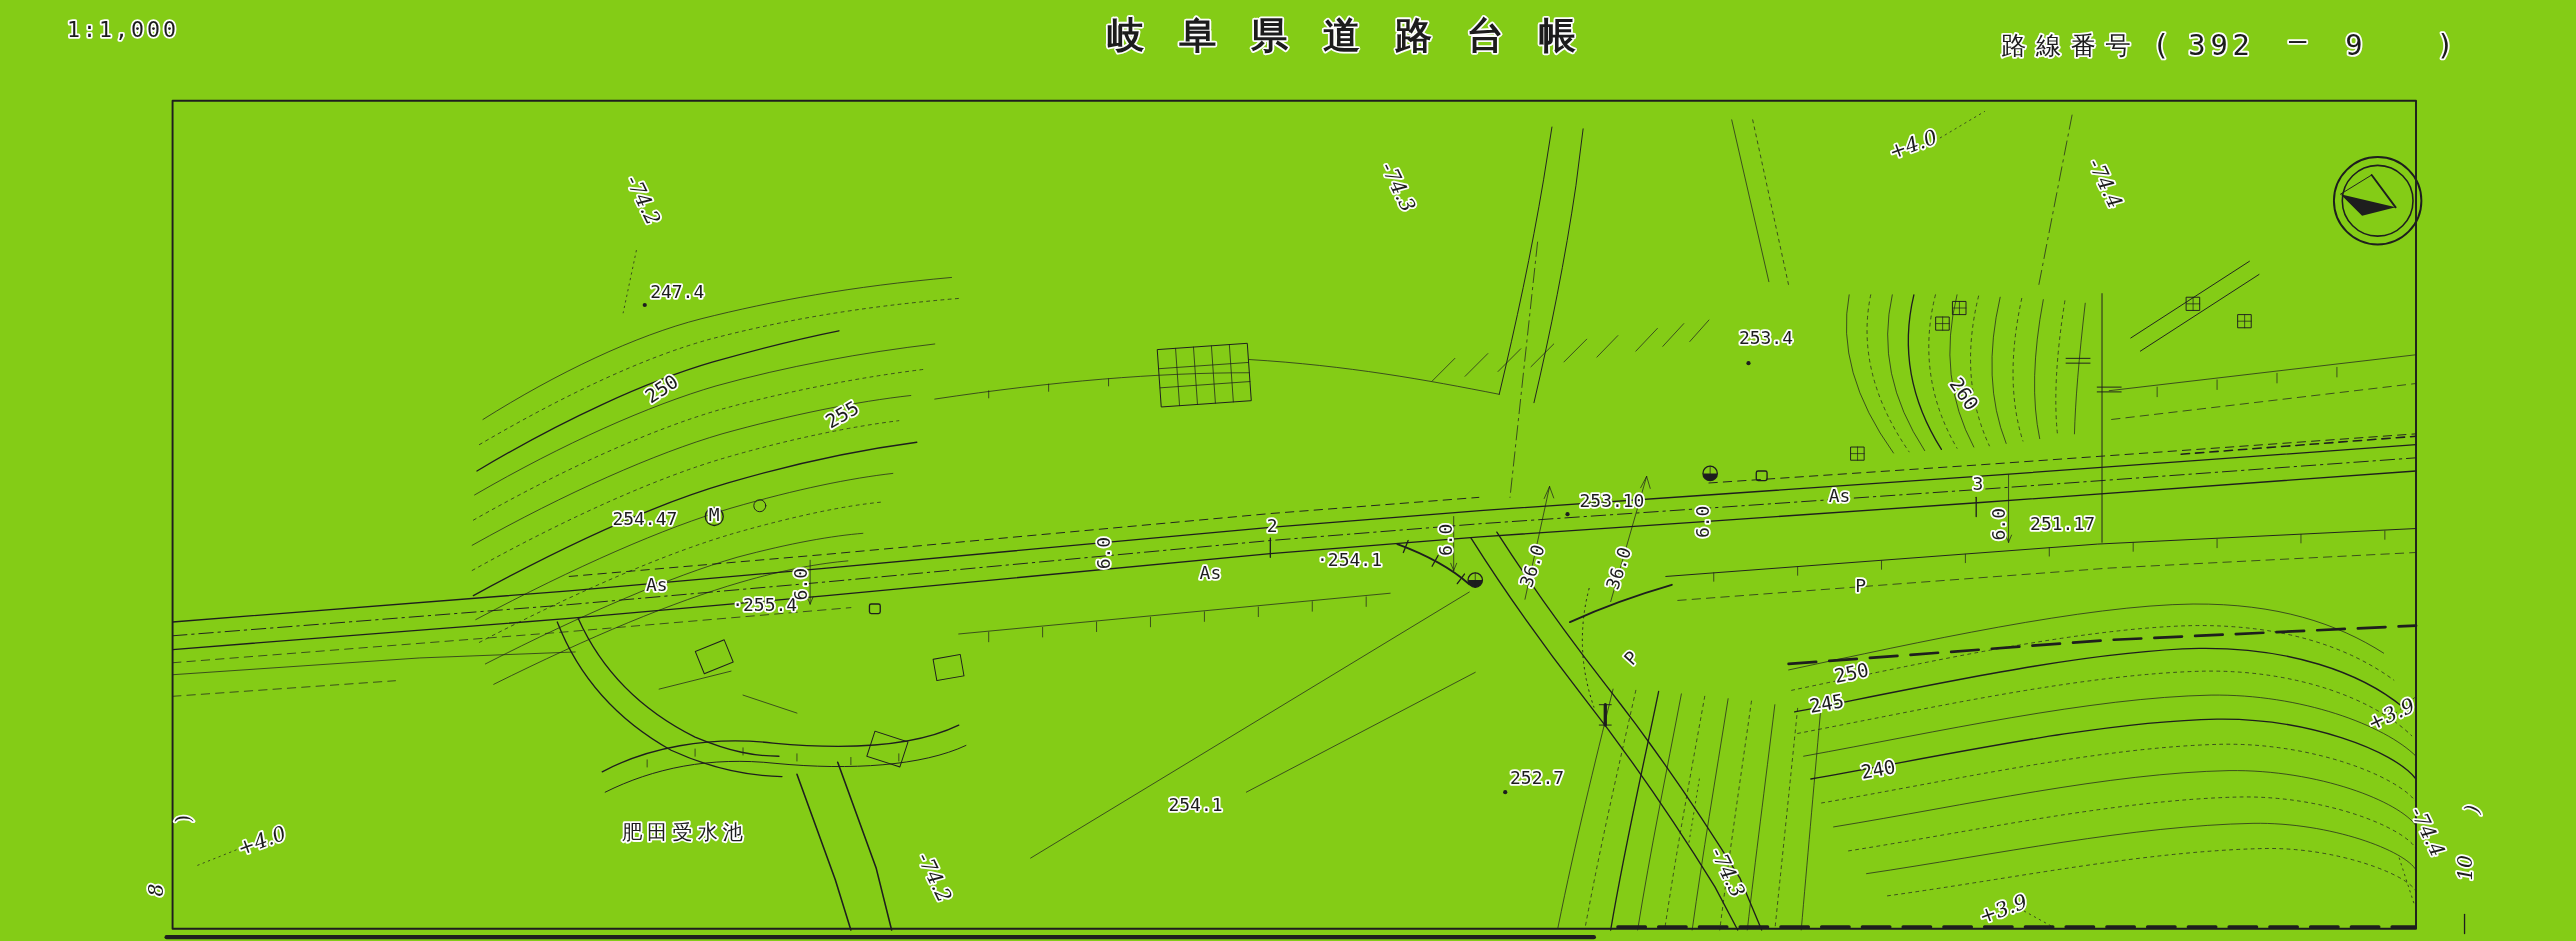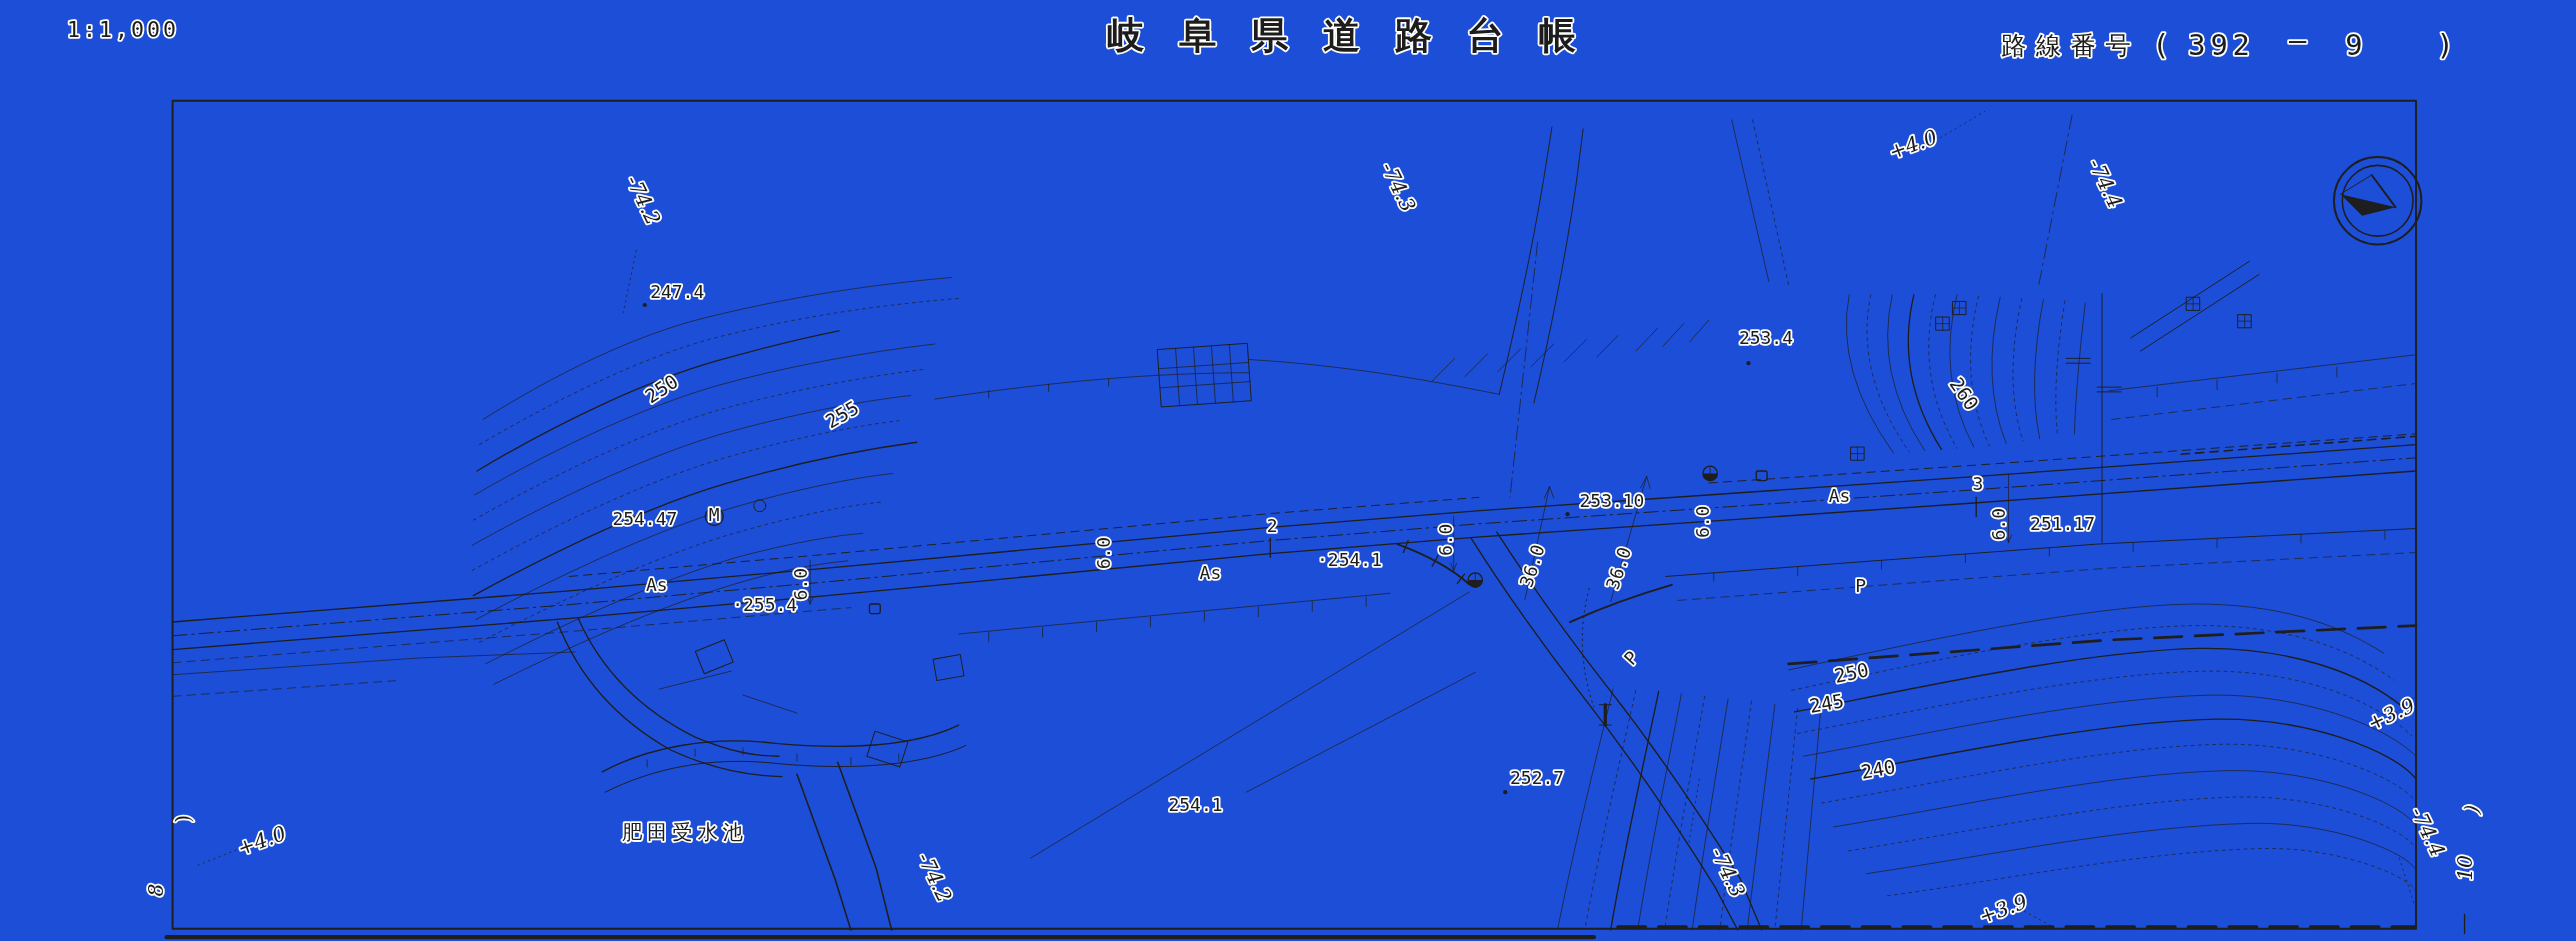--- a/index.html
+++ b/index.html
@@ -1,16 +1,16 @@
 <!DOCTYPE html>
 <html style="font-size:9.6px"><head>
 <meta charset="utf-8">
 <style>
   html,body{margin:0;padding:0;background:#ffffff;}
-  #sheet{position:relative;width:2576px;height:942px;background:#1d4ed8;overflow:hidden;}
+  #sheet{position:relative;width:2576px;height:942px;background:#84cc16;overflow:hidden;}
   svg{display:block;}
   
   path,line,rect,circle{vector-effect:none;}
   .ln{stroke:#1e1e1e;fill:none;stroke-linecap:round;stroke-linejoin:round;}
   .w1{stroke-width:1.2}.w15{stroke-width:1.6}.w2{stroke-width:2.2}.w25{stroke-width:2.6}
   .w3{stroke-width:3.2}.w4{stroke-width:4.5}.w5{stroke-width:5.5}
   .dash{stroke-dasharray:14 10}
   .dashsm{stroke-dasharray:5 7}
   .dashdot{stroke-dasharray:24 8 4 8}
   .dotted{stroke-dasharray:2.5 7}

